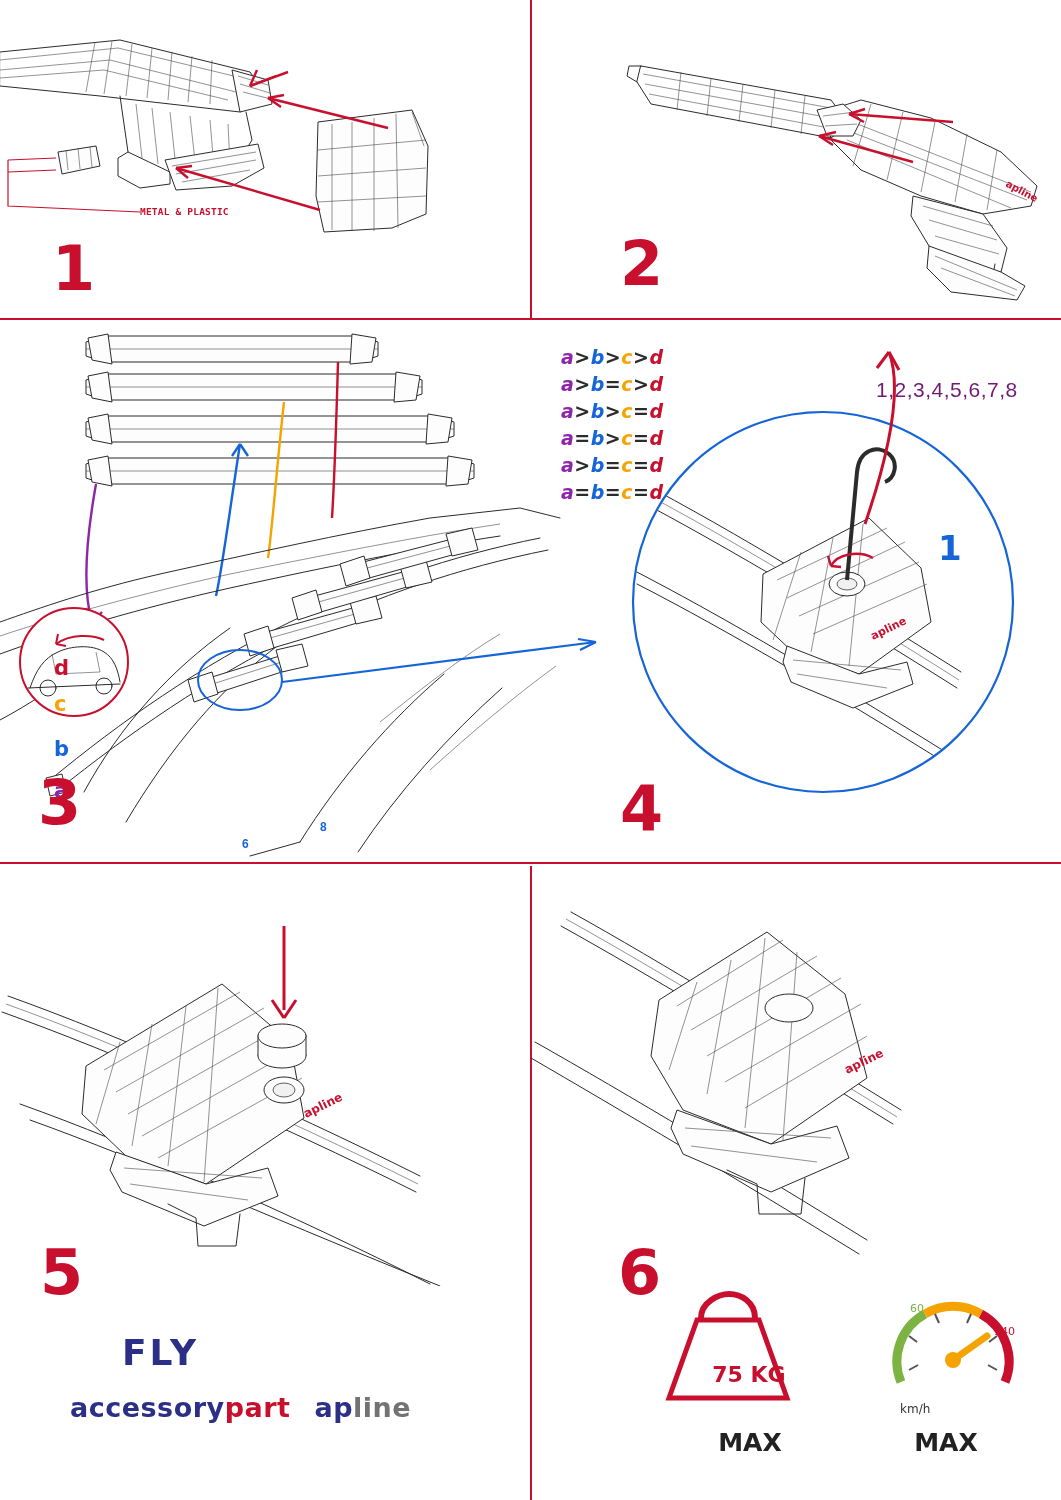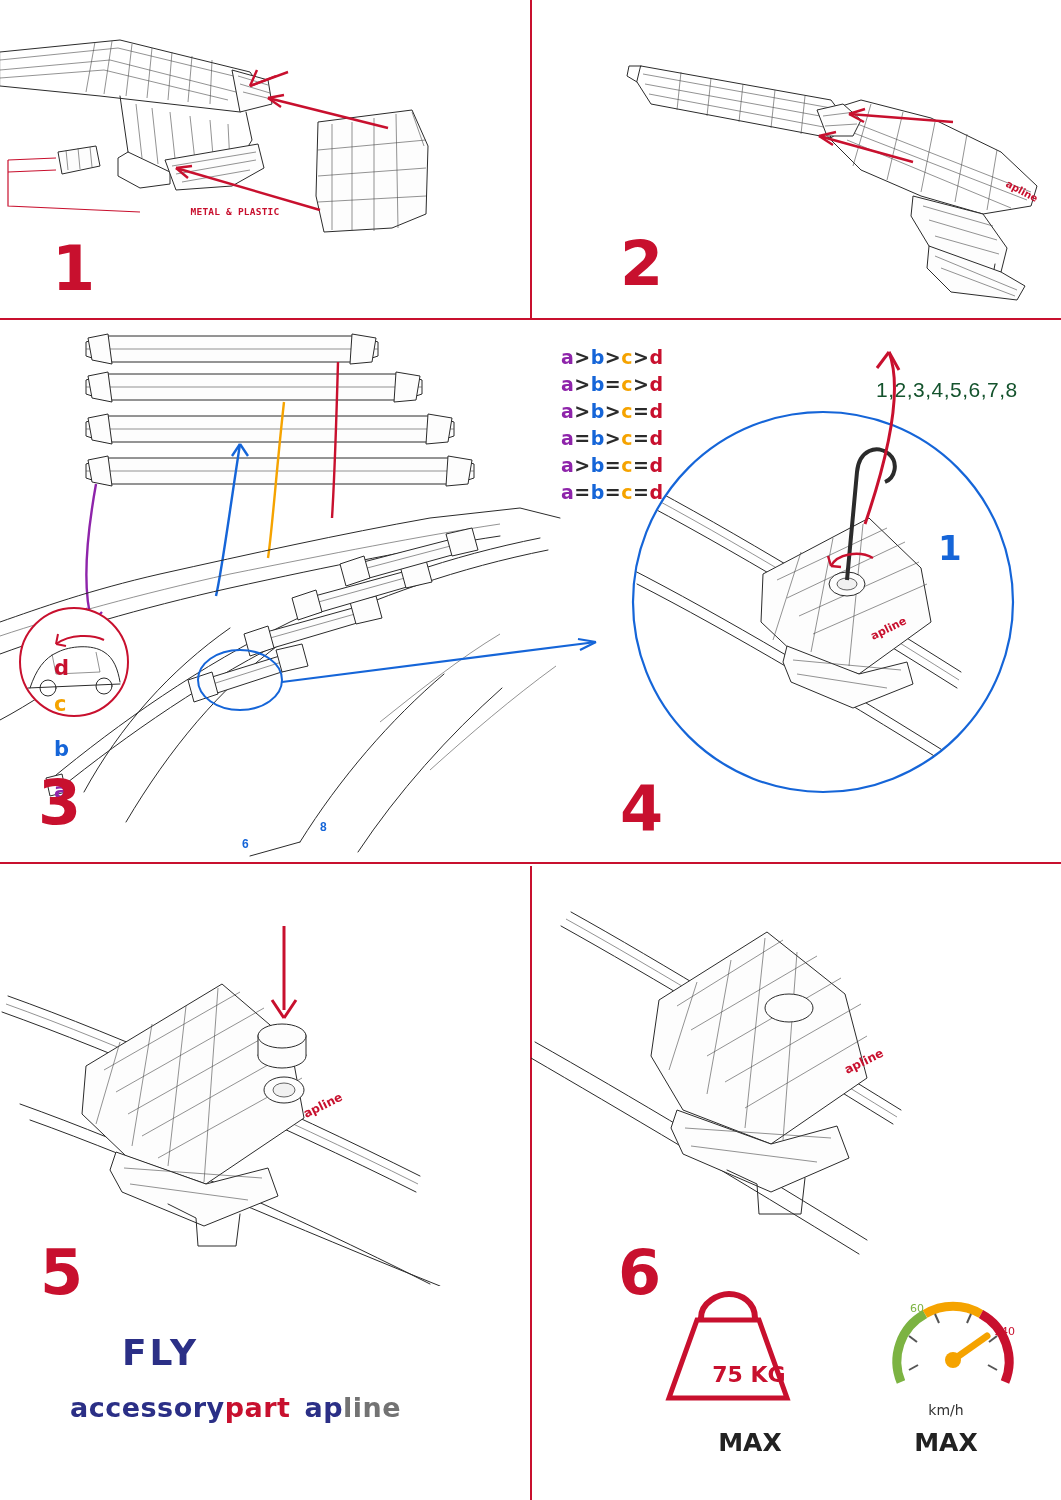--- a/index.html
+++ b/index.html
@@ -52,21 +52,21 @@
   .ln  { fill: none; stroke: #2b2b2b; stroke-width: 1; stroke-linejoin: round; stroke-linecap: round; }
   .lnT { fill: none; stroke: #4a4a4a; stroke-width: .6; }
   .lnF { fill: #fdfdfd; stroke: #2b2b2b; stroke-width: 1; }
   .lnG { fill: #f1f1f1; stroke: #3a3a3a; stroke-width: .8; }
   .arrowRed { fill: none; stroke: #c8102e; stroke-width: 2.4; }
   .arrowBlue{ fill: none; stroke: #1565d8; stroke-width: 2.2; }
 
   
   .metalplastic {
     position: absolute; left: 140px; top: 207px;
-    width: 190px; text-align: center;
+    width: 190px; 
     font-family: "DejaVu Sans Mono", monospace;
     font-size: 9.5px; font-weight: 700; color: #c8102e;
     letter-spacing: .2px; line-height: 1.12;
   }
   .veh-list {
     position: absolute; left: 120px; top: 223px;
     width: 215px; text-align: right;
     font-family: "DejaVu Sans Mono", monospace;
     font-size: 9px; font-weight: 700; color: #1b3a8f;
     line-height: 1.28; letter-spacing: .1px;
@@ -82,29 +82,29 @@
   .bl-b { left: 54px; top: 417px; color: #1565d8; }
   .bl-a { left: 54px; top: 459px; color: #8e24aa; }
 
   
   .ineq {
     position: absolute; left: 561px; top: 344px;
     font-family: "DejaVu Sans", sans-serif;
     font-size: 19px; font-weight: 700; line-height: 1.41;
     letter-spacing: .5px; white-space: nowrap;
   }
-  .ineq div { height: 27px; }
+  .ineq div { height: 27px; font-style: italic; }
   .cA { color: #8e24aa; } .cB { color: #1565d8; }
   .cC { color: #f5a300; } .cD { color: #c8102e; }
   .op { color: #2b2b2b; }
 
   .seq {
     position: absolute; left: 876px; top: 378px;
     font-family: "Liberation Sans", sans-serif;
-    font-size: 21px; color: #14532d; letter-spacing: .5px;
+    font-size: 21px; color: #701a75; letter-spacing: .5px;
   }
 
   
   .cal {
     position: absolute; font-family: "Liberation Sans", sans-serif;
     font-size: 12px; font-weight: 700;
   }
   .cal.blue { color: #1565d8; }
 
   .big1 {
@@ -120,21 +120,21 @@
     font-size: 36px; font-weight: 700; color: #2b2f86;
     letter-spacing: 3px;
   }
   .brandline {
     position: absolute; left: 70px; top: 1392px;
     font-family: "DejaVu Sans", sans-serif;
     font-size: 27px; font-weight: 700; letter-spacing: .5px;
   }
   .brandline .b1 { color: #2b2f86; }
   .brandline .b2 { color: #c8102e; }
-  .brandline .b3 { color: #2b2f86; margin-left: 14px; }
+  .brandline .b3 { color: #2b2f86; margin-left: 24px; }
   .brandline .b4 { color: #737373; }
 
   
   .wt {
     position: absolute; left: 703px; top: 1362px;
     width: 92px; text-align: center;
     font-family: "DejaVu Sans", sans-serif;
     font-size: 22px; font-weight: 700; color: #c8102e;
   }
   .maxw {
@@ -144,23 +144,23 @@
     font-size: 25px; font-weight: 700; color: #222;
   }
   .maxs {
     position: absolute; left: 888px; top: 1428px;
     width: 116px; text-align: center;
     font-family: "DejaVu Sans", sans-serif;
     font-size: 25px; font-weight: 700; color: #222;
   }
   .kmh {
     position: absolute; left: 900px; top: 1402px;
-    width: 92px; text-align: center;
-    font-family: "DejaVu Sans", sans-serif;
-    font-size: 14px; color: #333;
+    width: 92px; text-align: left;
+    font-family: "DejaVu Sans", sans-serif;
+    font-size: 12px; color: #333;
   }
   .sp60 { position: absolute; left: 910px; top: 1302px; font-family: "DejaVu Sans", sans-serif; font-size: 11px; color: #7cb342; }
   .sp120 { position: absolute; left: 994px; top: 1325px; font-family: "DejaVu Sans", sans-serif; font-size: 11px; color: #c8102e; }
 
   .logo-text {
     font-family: "DejaVu Sans", sans-serif;
     font-weight: 700;
   }
 </style>
 </head>

